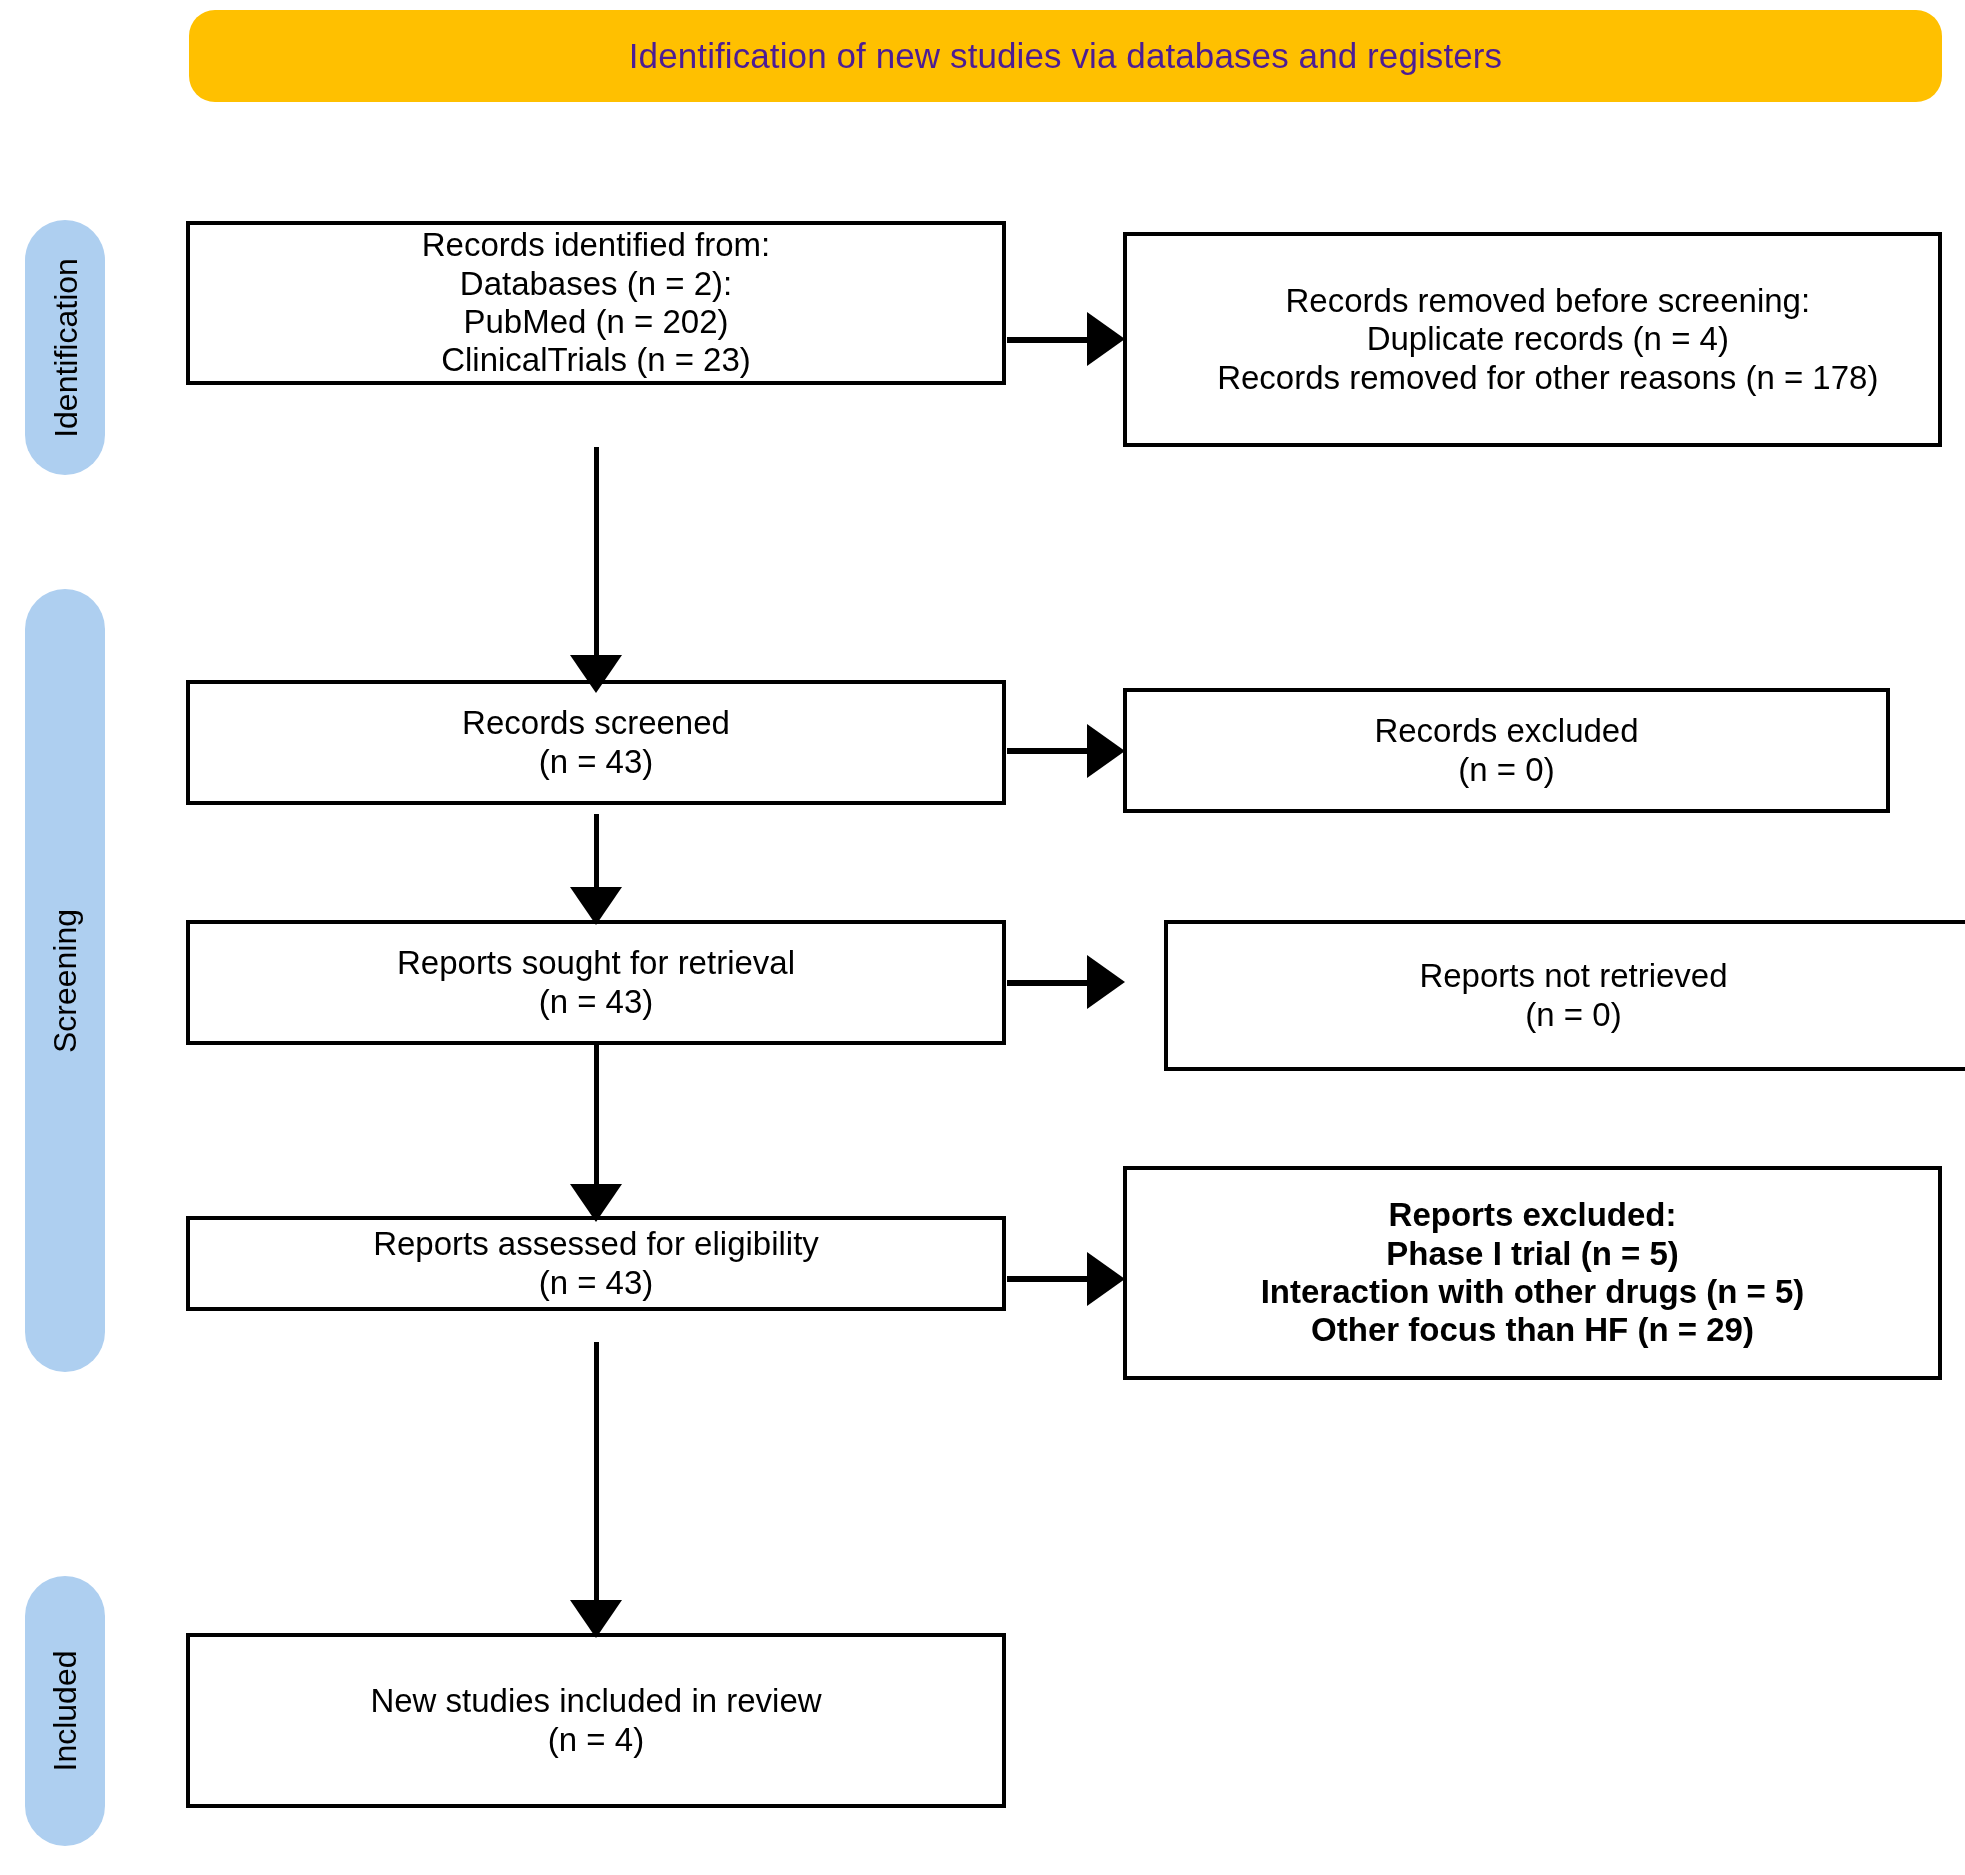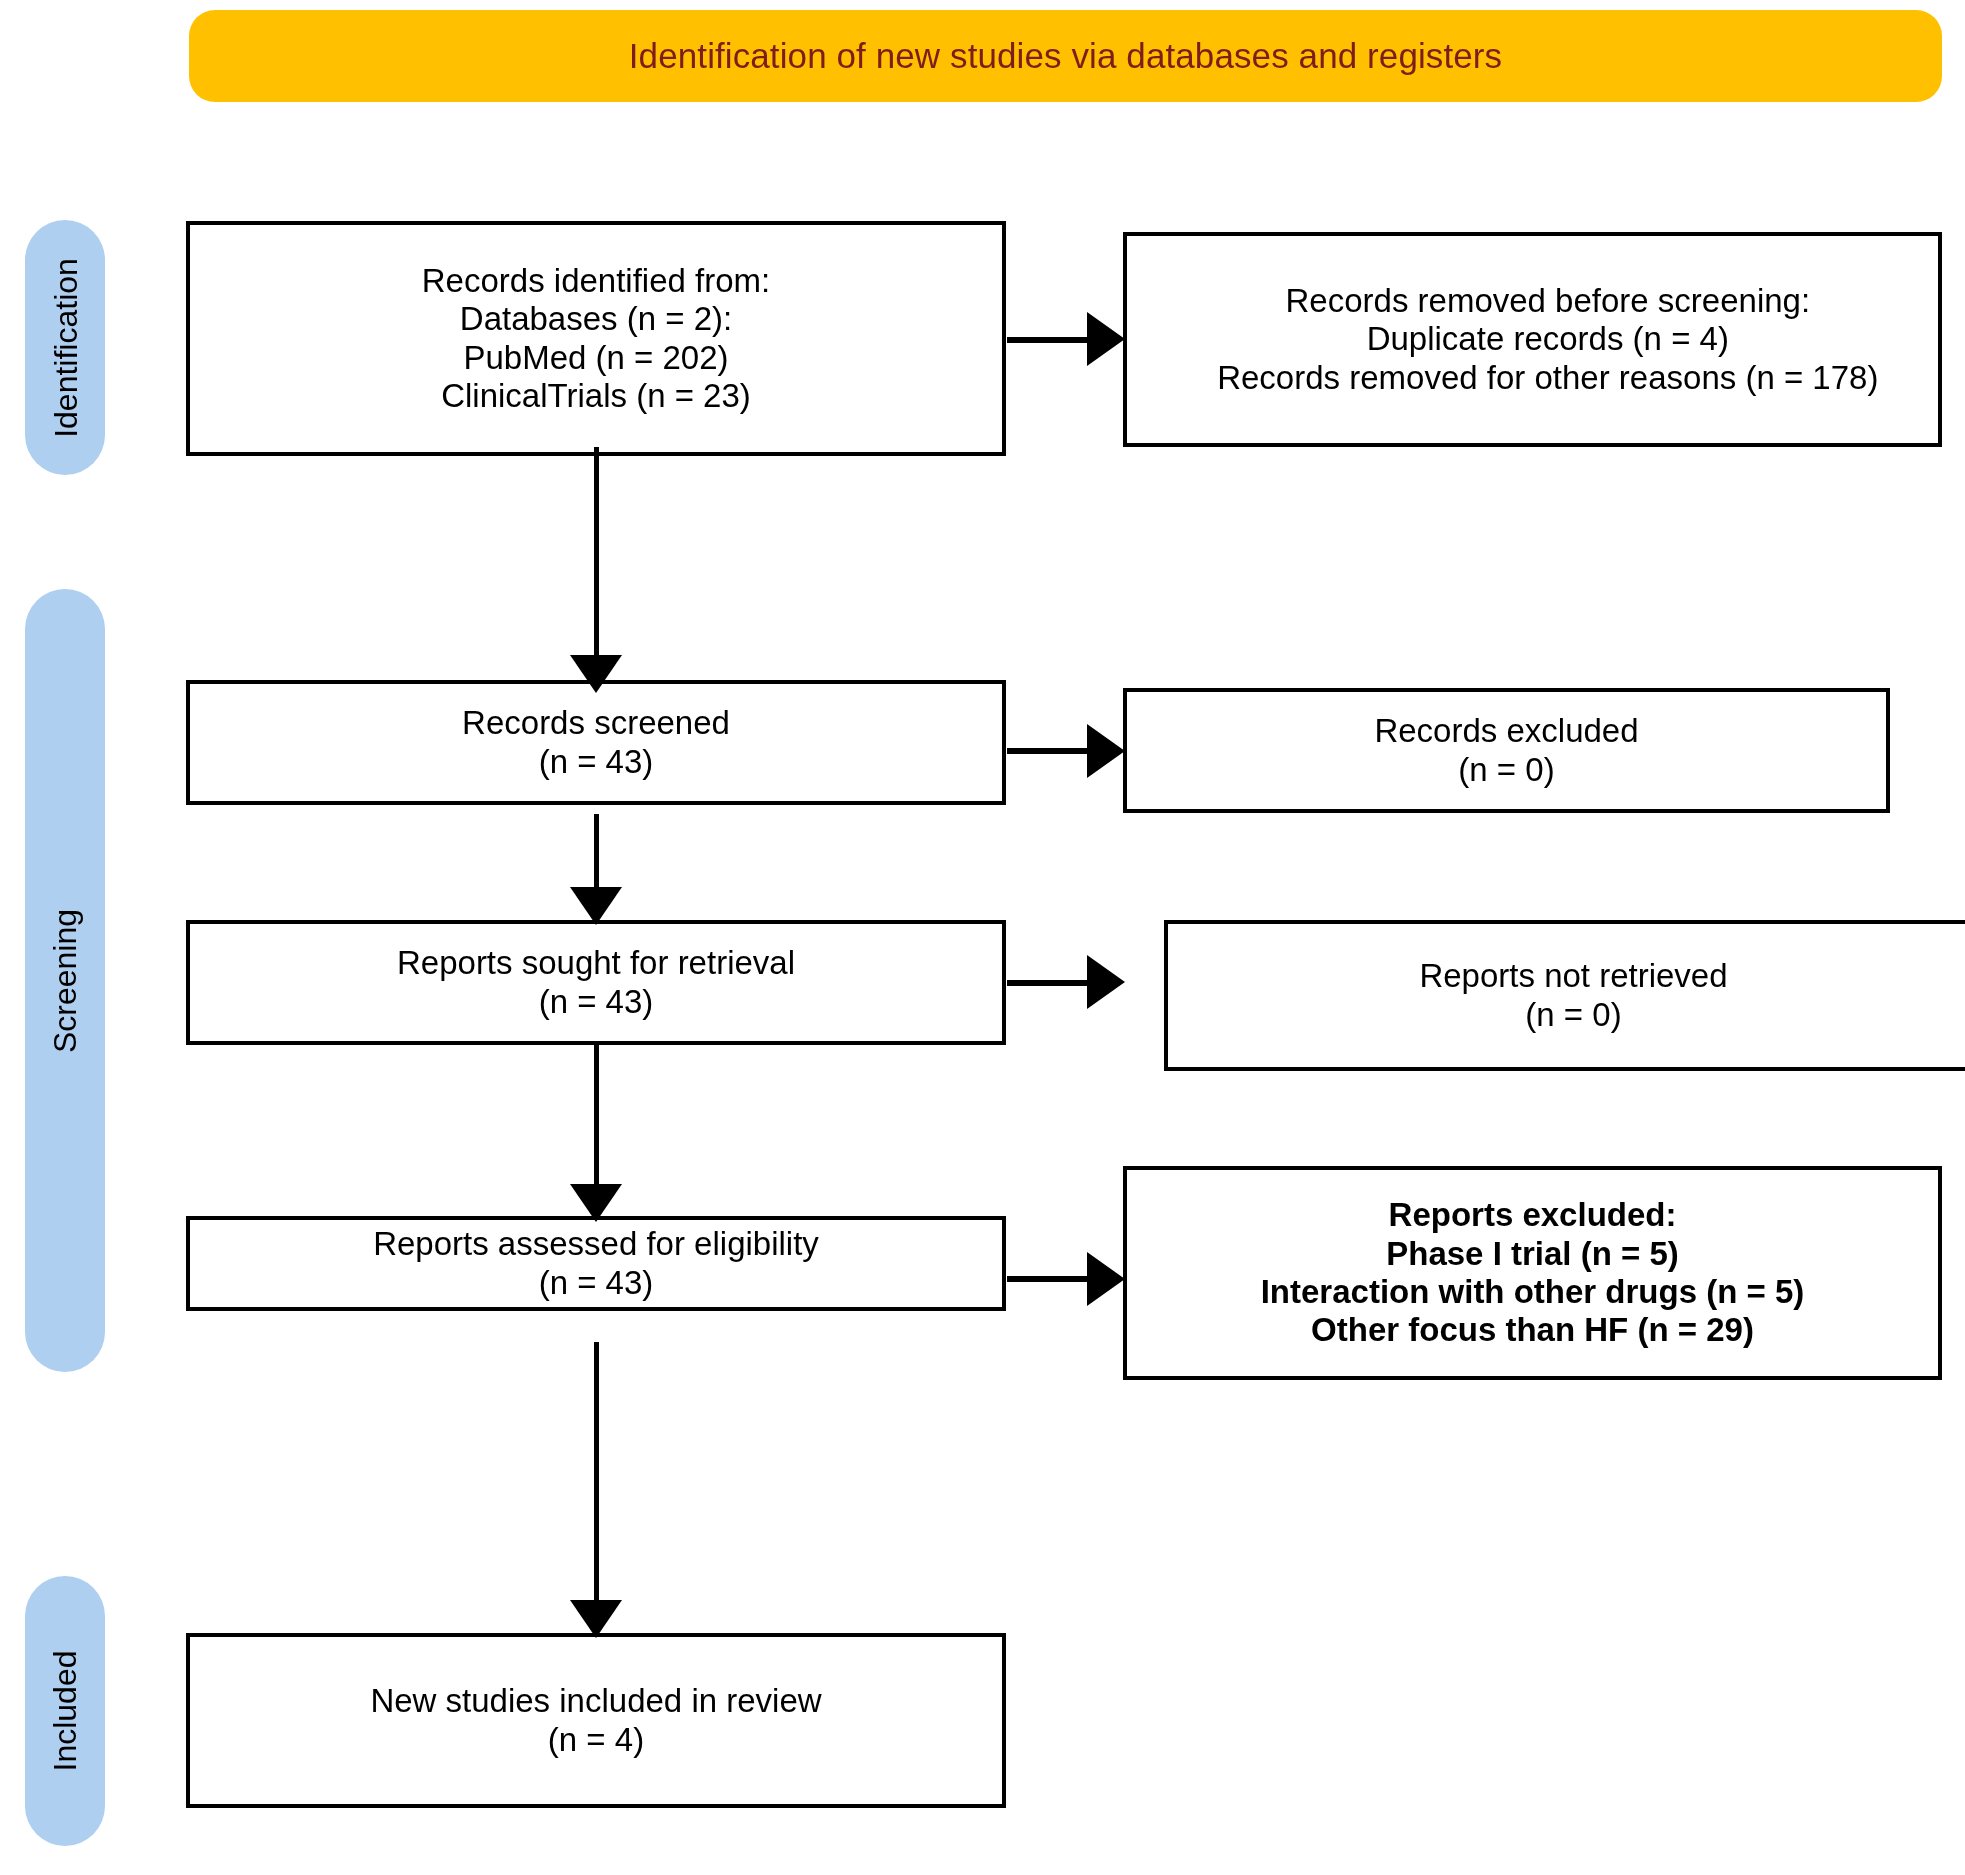--- a/index.html
+++ b/index.html
@@ -27,21 +27,21 @@
     background: #FFC000;
     border-radius: 26px;
     display: flex;
     align-items: center;
     justify-content: center;
     box-sizing: border-box;
   }
   #header-banner .banner-text {
     font-size: 35px;
     font-weight: 400;
-    color: #7f1d1d;
+    color: #4c1d95;
     letter-spacing: 0.1px;
     text-align: center;
     line-height: 1.1;
   }
 
   
   .stage-pill {
     position: absolute;
     left: 25.4px;
     width: 80px;
@@ -77,21 +77,21 @@
   }
   .flow-box .line {
     font-size: 33px;
     line-height: 1.16;
     text-align: center;
     color: #000000;
     white-space: pre-wrap;
   }
 
   
-  #box-identified        { left: 186px;  top: 221px;  width: 820px; height: 235px; }
+  #box-identified        { left: 186px;  top: 221px;  width: 820px; height: 164px; }
   #box-records-screened  { left: 186px;  top: 680px; width: 820px; height: 125px; }
   #box-reports-sought    { left: 186px;  top: 920px; width: 820px; height: 125px; }
   #box-reports-assessed  { left: 186px;  top: 1216px; width: 820px; height: 95px; }
   #box-new-studies       { left: 186px;  top: 1633px; width: 820px; height: 175px; }
 
   
   #box-records-removed   { left: 1123px; top: 232px;  width: 819px; height: 215px; padding-left: 43px; }
   #box-records-excluded  { left: 1123px; top: 688px; width: 767px; height: 125px; }
   #box-reports-not-retrieved { left: 1164px; top: 920px; width: 819px; height: 151px; }
   #box-reports-excluded  { left: 1123px; top: 1166px; width: 819px; height: 214px; font-weight: bold; }

